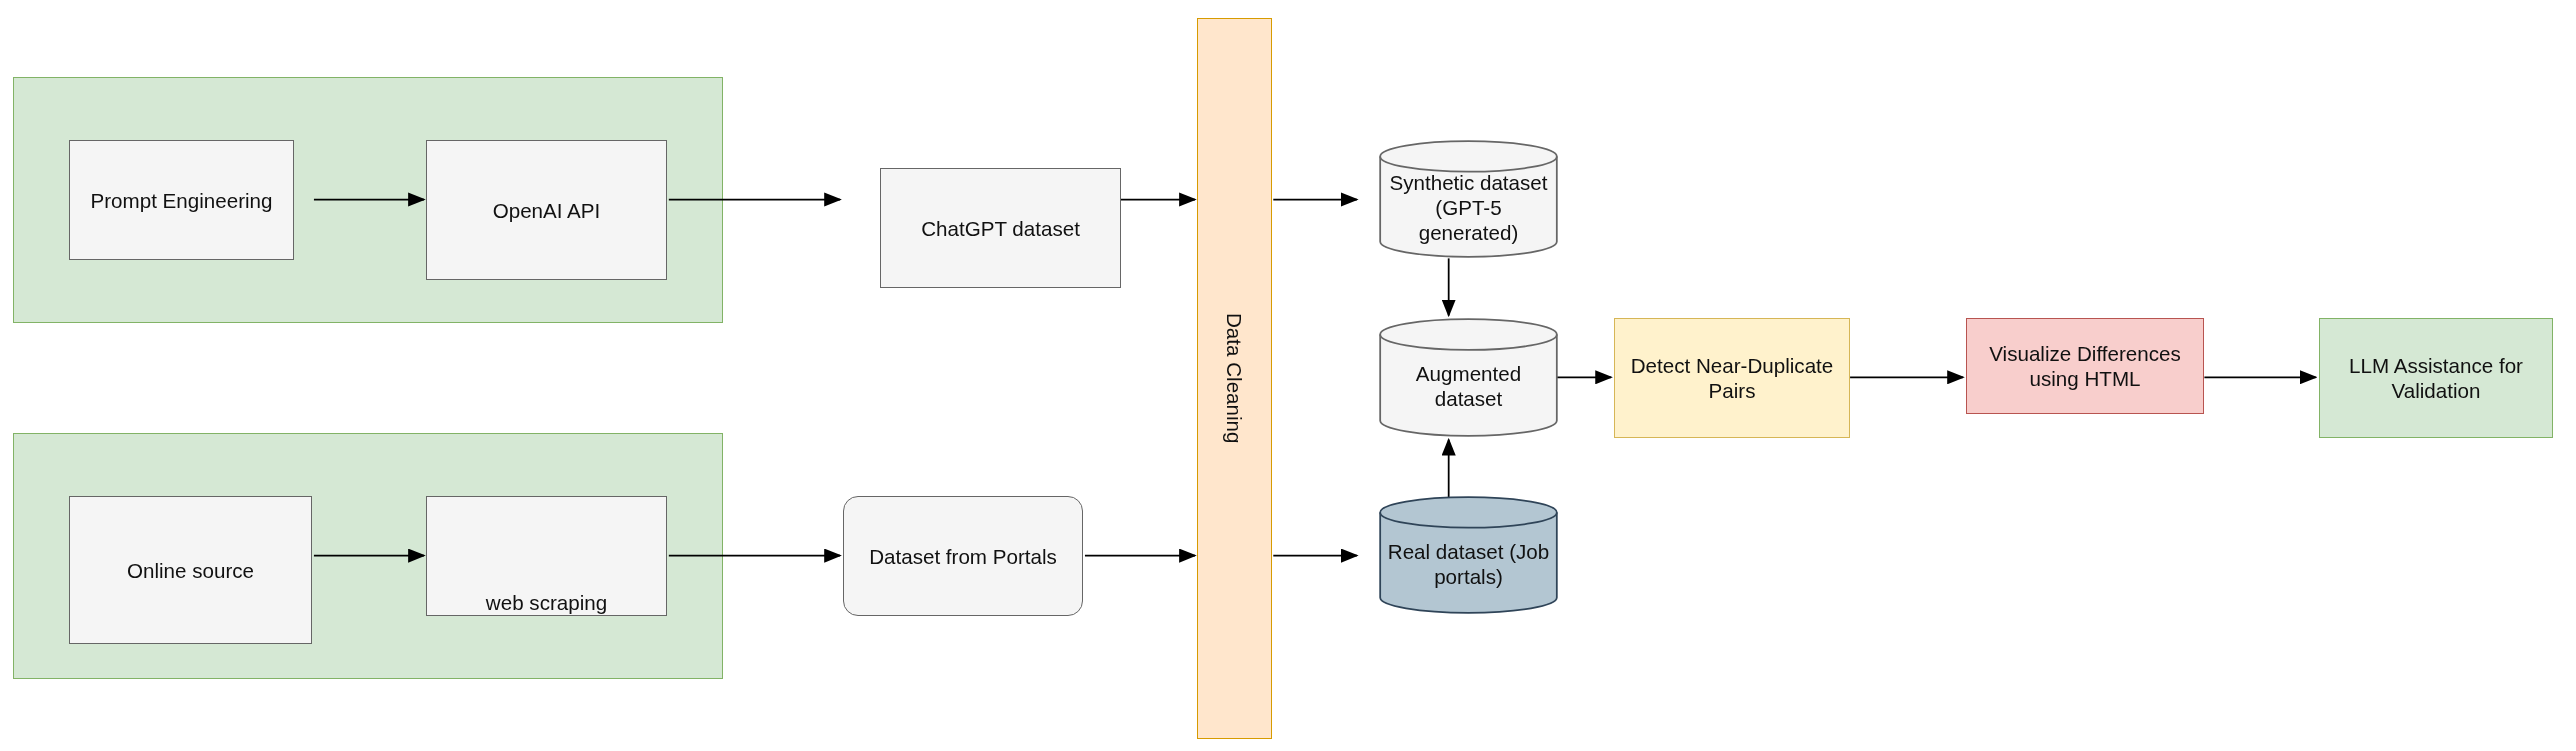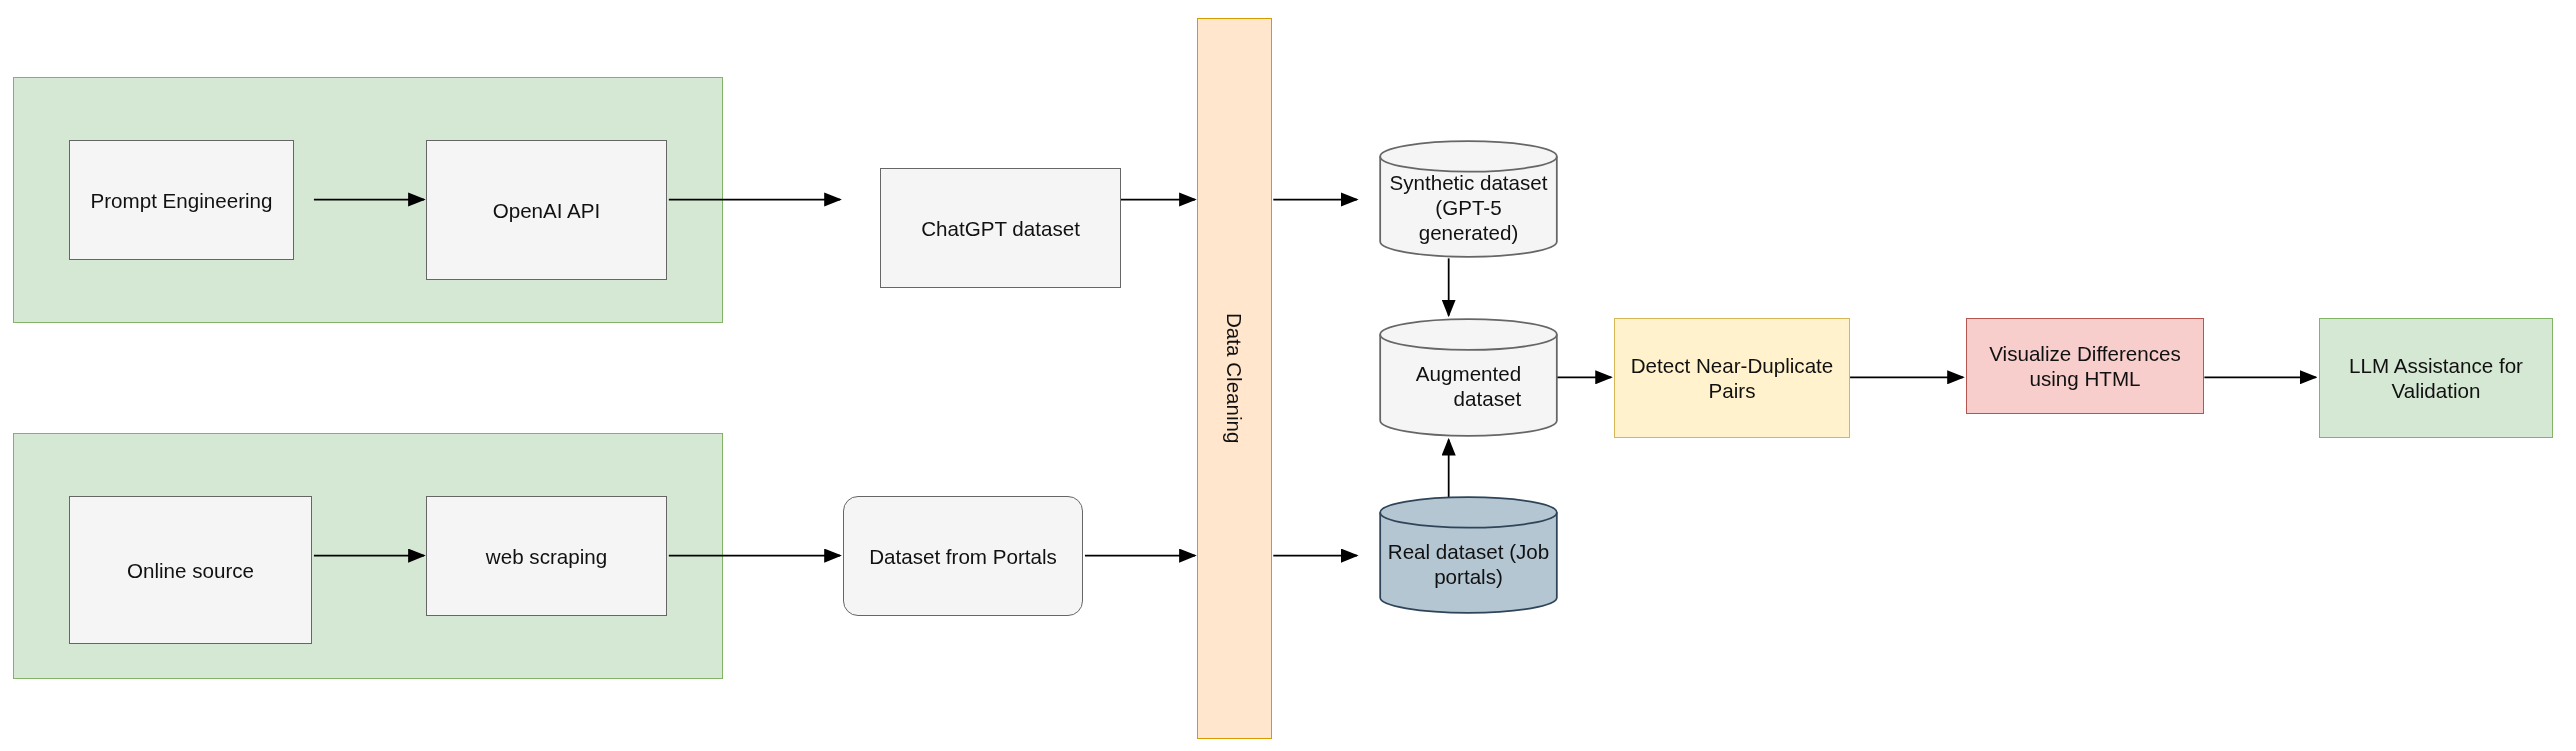--- a/index.html
+++ b/index.html
@@ -88,25 +88,25 @@
     background: var(--llm-fill, #d5e8d4);
     border: 1.8px solid var(--llm-border, #82b366);
   }
   
   #g-top       { left: 13px;   top: 77px; width: 710px; height: 246px; }
   #g-bottom    { left: 13px;   top: 433px; width: 710px; height: 246px; }
   #n-prompt    { left: 69px;  top: 140px; width: 225px;  height: 120px; }
   #n-openai    { left: 426px;  top: 140px; width: 241px;  height: 140px; }
   #n-chatgpt   { left: 880px; top: 140px; width: 241px;  height: 120px; margin-top: 28px; }
   #n-online    { left: 69px;  top: 496px; width: 243px;  height: 148px; }
-  #n-webscrape { left: 426px;  top: 496px; width: 241px;  height: 120px; }
+  #n-webscrape { left: 426px;  top: 496px; width: 241px;  height: 120px; align-items: flex-end; }
   #n-portals   { left: 843px; top: 496px; width: 240px;  height: 120px; border-radius: 15px; }
   #n-cleaning  { left: 1197px; top: 17.7px;  width: 75px;  height: 721px; }
   #n-synthetic { left: 1359px; top: 140px; width: 179px;  height: 118px; }
-  #n-augmented { left: 1359px; top: 318px; width: 179px;  height: 119px; text-align: right; }
+  #n-augmented { left: 1359px; top: 318px; width: 179px;  height: 119px; }
   #n-real      { left: 1359px; top: 496px; width: 179px;  height: 118px; }
   #n-detect    { left: 1614px; top: 318px; width: 236px;  height: 120px; }
   #n-visualize { left: 1966px; top: 318px; width: 238px;  height: 96px; }
   #n-llm       { left: 2319px; top: 318px; width: 234px;  height: 120px; }
 </style>
 </head>
 <body>
 
 <div class="canvas">
 

